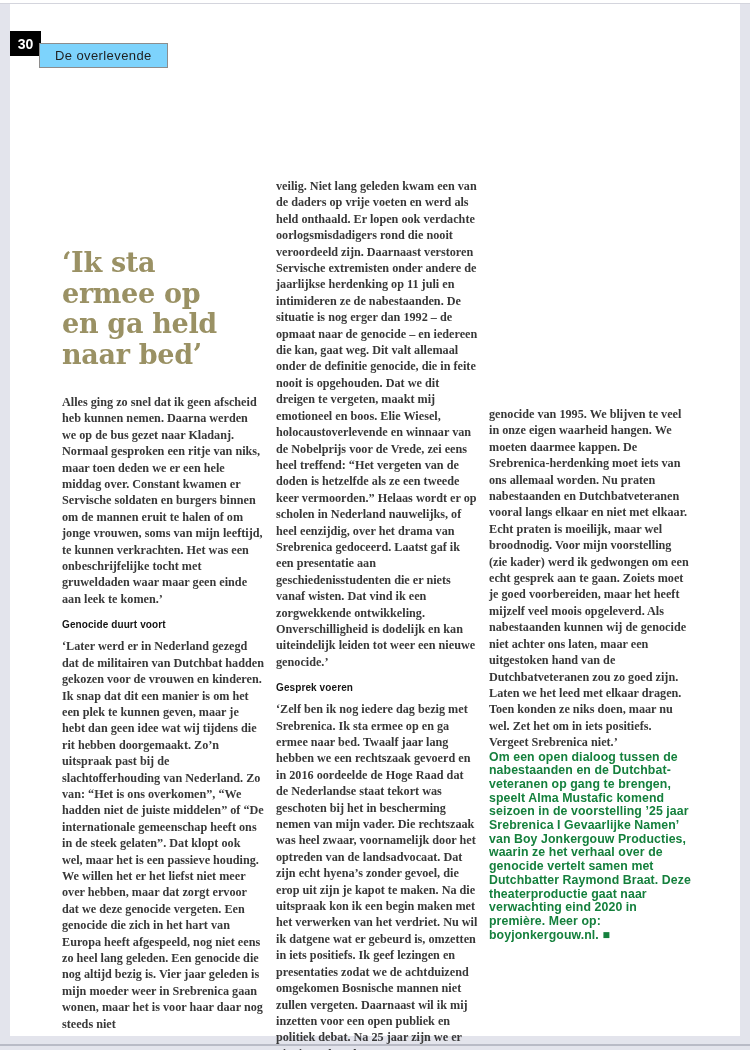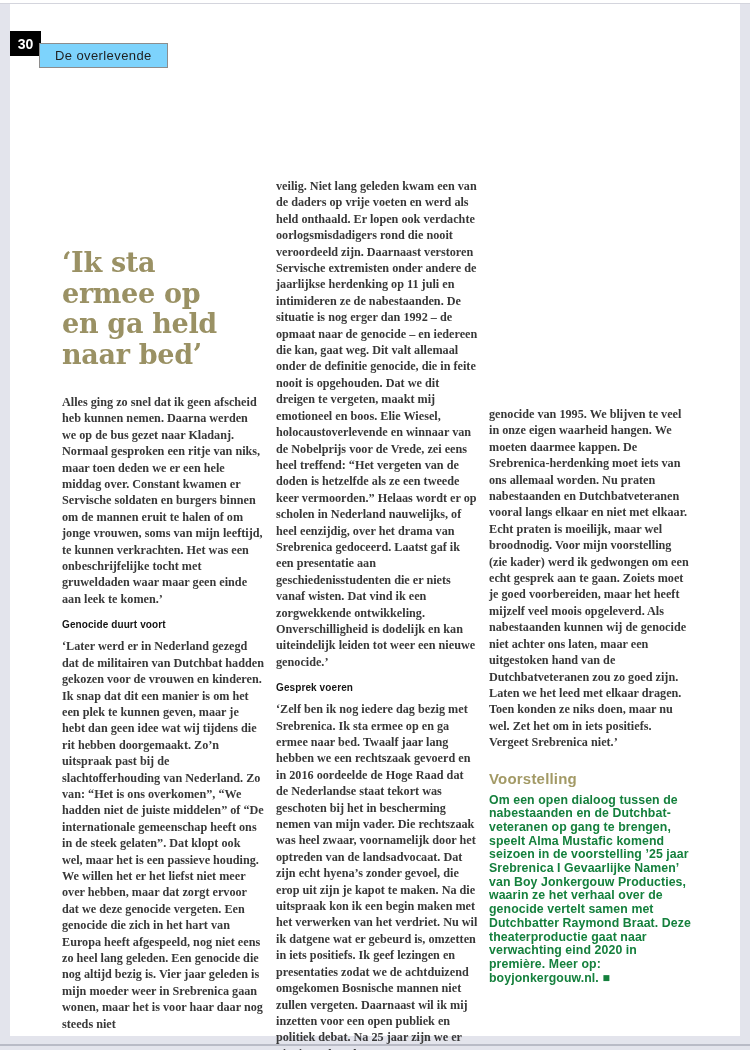--- a/index.html
+++ b/index.html
@@ -107,15 +107,14 @@
 </div>
 
 <div class="col col2">
   <p class="body-text">veilig. Niet lang geleden kwam een van de daders op vrije voeten en werd als held onthaald. Er lopen ook verdachte oorlogsmisdadigers rond die nooit veroordeeld zijn. Daarnaast verstoren Servische extremisten onder andere de jaarlijkse herdenking op 11 juli en intimideren ze de nabestaanden. De situatie is nog erger dan 1992 – de opmaat naar de genocide – en iedereen die kan, gaat weg. Dit valt allemaal onder de definitie genocide, die in feite nooit is opgehouden. Dat we dit dreigen te vergeten, maakt mij emotioneel en boos. Elie Wiesel, holocaustoverlevende en winnaar van de Nobelprijs voor de Vrede, zei eens heel treffend: “Het vergeten van de doden is hetzelfde als ze een tweede keer vermoorden.” Helaas wordt er op scholen in Nederland nauwelijks, of heel eenzijdig, over het drama van Srebrenica gedoceerd. Laatst gaf ik een presentatie aan geschiedenisstudenten die er niets vanaf wisten. Dat vind ik een zorgwekkende ontwikkeling. Onverschilligheid is dodelijk en kan uiteindelijk leiden tot weer een nieuwe genocide.’</p>
   <h3 class="sans-heading">Gesprek voeren</h3>
   <p class="body-text">‘Zelf ben ik nog iedere dag bezig met Srebrenica. Ik sta ermee op en ga ermee naar bed. Twaalf jaar lang hebben we een rechtszaak gevoerd en in 2016 oordeelde de Hoge Raad dat de Nederlandse staat tekort was geschoten bij het in bescherming nemen van mijn vader. Die rechtszaak was heel zwaar, voornamelijk door het optreden van de landsadvocaat. Dat zijn echt hyena’s zonder gevoel, die erop uit zijn je kapot te maken. Na die uitspraak kon ik een begin maken met het verwerken van het verdriet. Nu wil ik datgene wat er gebeurd is, omzetten in iets positiefs. Ik geef lezingen en presentaties zodat we de achtduizend omgekomen Bosnische mannen niet zullen vergeten. Daarnaast wil ik mij inzetten voor een open publiek en politiek debat. Na 25 jaar zijn we er niet in geslaagd om een gemeenschappelijke taal, een gemeenschappelijke visie te ontwikkelen op de</p>
 </div>
 
 <div class="col col3">
   <p class="body-text">genocide van 1995. We blijven te veel in onze eigen waarheid hangen. We moeten daarmee kappen. De Srebrenica-herdenking moet iets van ons allemaal worden. Nu praten nabestaanden en Dutchbatveteranen vooral langs elkaar en niet met elkaar. Echt praten is moeilijk, maar wel broodnodig. Voor mijn voorstelling (zie kader) werd ik gedwongen om een echt gesprek aan te gaan. Zoiets moet je goed voorbereiden, maar het heeft mijzelf veel moois opgeleverd. Als nabestaanden kunnen wij de genocide niet achter ons laten, maar een uitgestoken hand van de Dutchbatveteranen zou zo goed zijn. Laten we het leed met elkaar dragen. Toen konden ze niks doen, maar nu wel. Zet het om in iets positiefs. Vergeet Srebrenica niet.’</p>
-  <h3 class="sidebar-heading">Voorstelling</h3>
   <p class="sidebar-body">Om een open dialoog tussen de nabestaanden en de Dutchbat­veteranen op gang te brengen, speelt Alma Mustafic komend seizoen in de voorstelling ’25 jaar Srebrenica I Gevaarlijke Namen’ van Boy Jonkergouw Producties, waarin ze het verhaal over de genocide vertelt samen met Dutchbatter Raymond Braat. Deze theaterproductie gaat naar verwachting eind 2020 in première. Meer op: boyjonkergouw.nl. ■</p>
 </div>
 
 </body></html>

